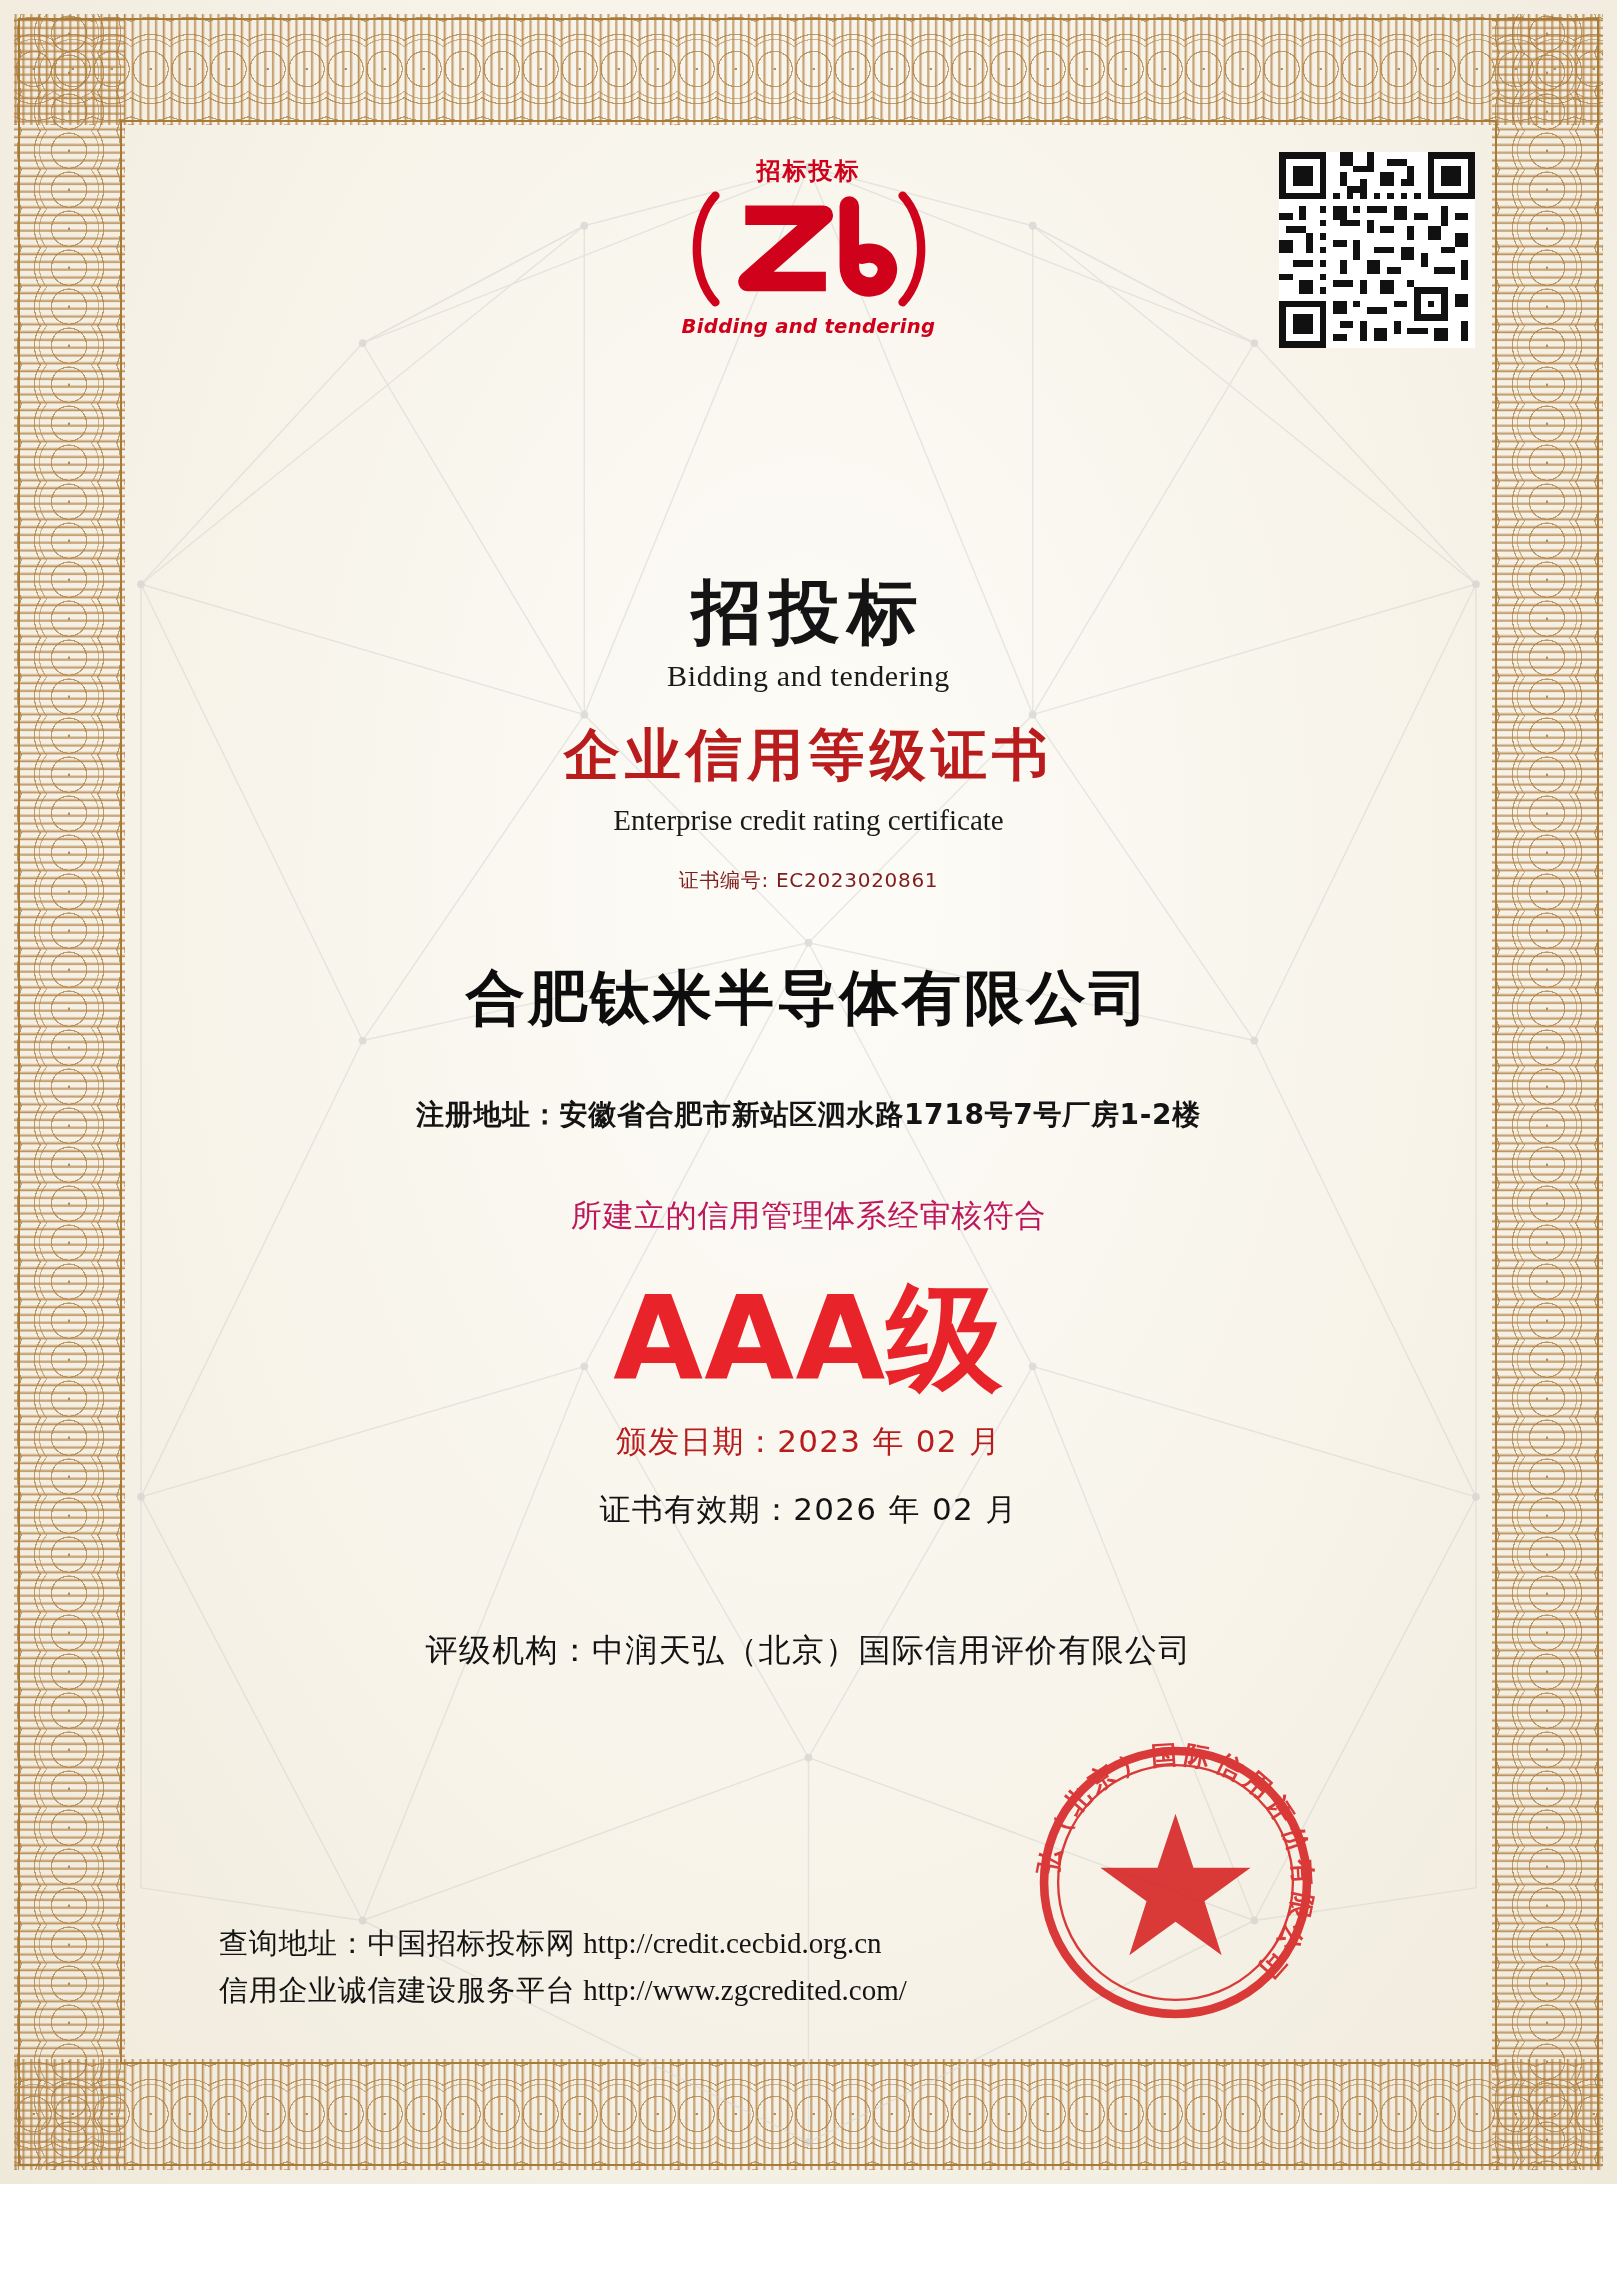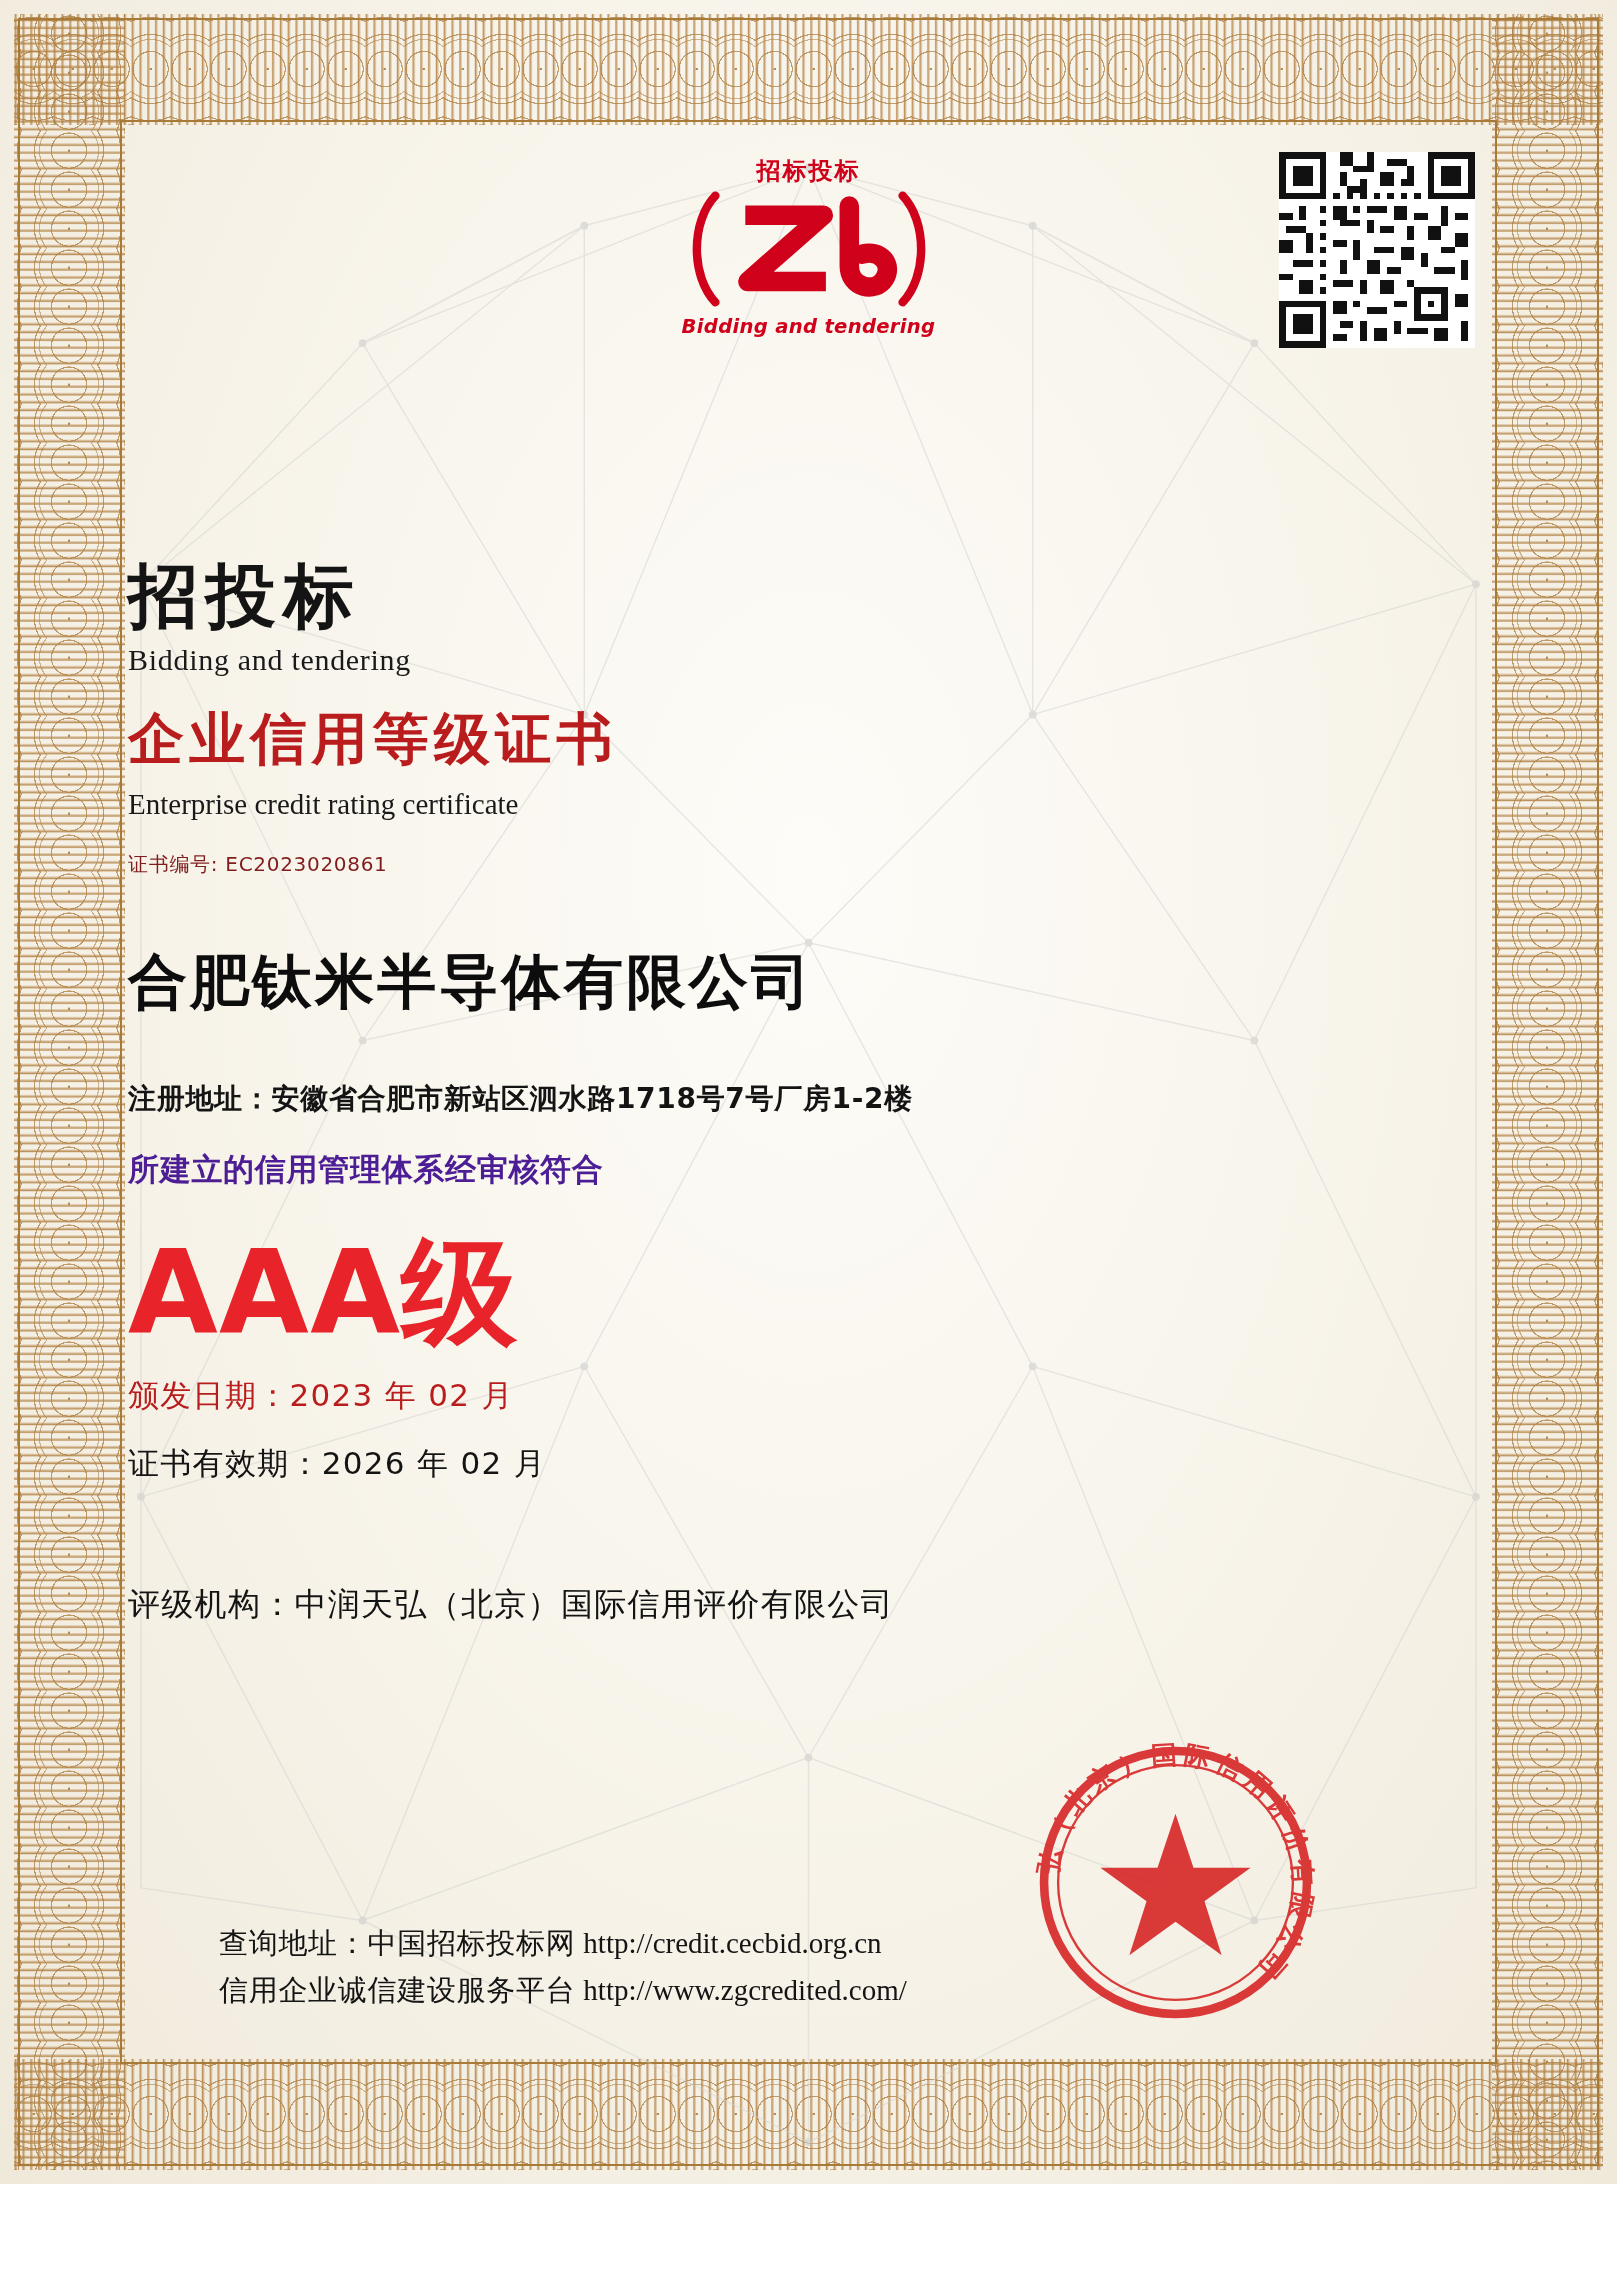--- a/index.html
+++ b/index.html
@@ -164,22 +164,22 @@
     font-weight: bold;
     font-style: italic;
     font-size: 19.6px;
     letter-spacing: 0.3px;
   }
 
   
   .content {
     position: absolute;
     left: 0; right: 0;
-    top: 0;
-    text-align: left;
+    top: 16px;
+    text-align: center;
   }
 
   .t-title-cn {
     margin-top: 430px;
     font-family: "DejaVu Serif", serif;
     font-weight: bold;
     font-size: 70px;
     letter-spacing: 7.8px;
     color: #141414;
     line-height: 1.08;
@@ -222,26 +222,26 @@
   }
   .t-address {
     margin-top: 57px;
     font-family: "DejaVu Sans", sans-serif;
     font-weight: bold;
     font-size: 28px;
     color: #141414;
     letter-spacing: 0.7px;
   }
   .t-statement-cn {
-    margin-top: 29px;
-    font-family: "DejaVu Sans", sans-serif;
-    font-weight: bold;
+    margin-top: 59px;
+    font-family: "DejaVu Sans", sans-serif;
+    font-weight: normal;
     font-size: 31px;
     line-height: 1.48;
-    color: #4c1d95;
+    color: #be185d;
     letter-spacing: 0.7px;
   }
   .t-statement-en {
     margin-top: 17px;
     font-family: "Liberation Serif", serif;
     font-size: 26px;
     line-height: 1.38;
     color: #1a1a1a;
   }
   .t-rating {

